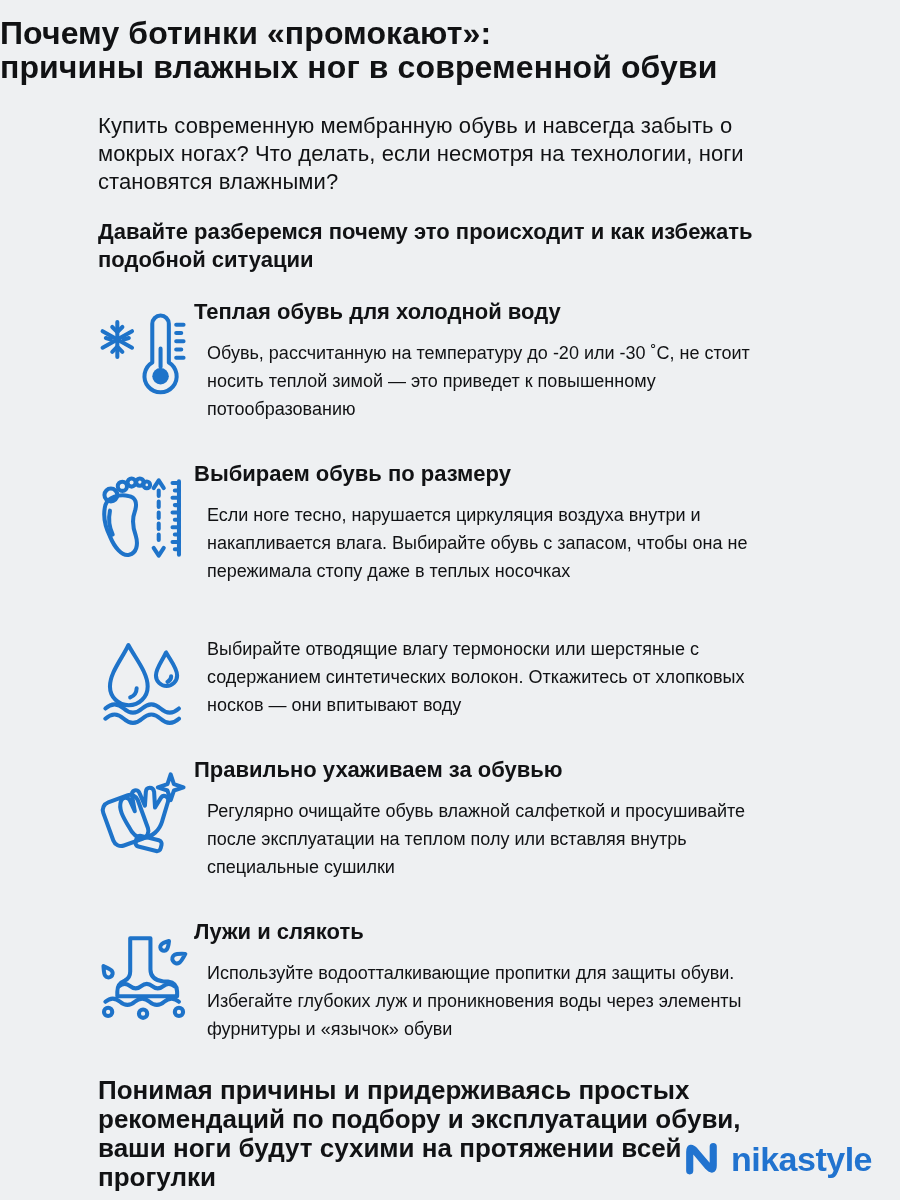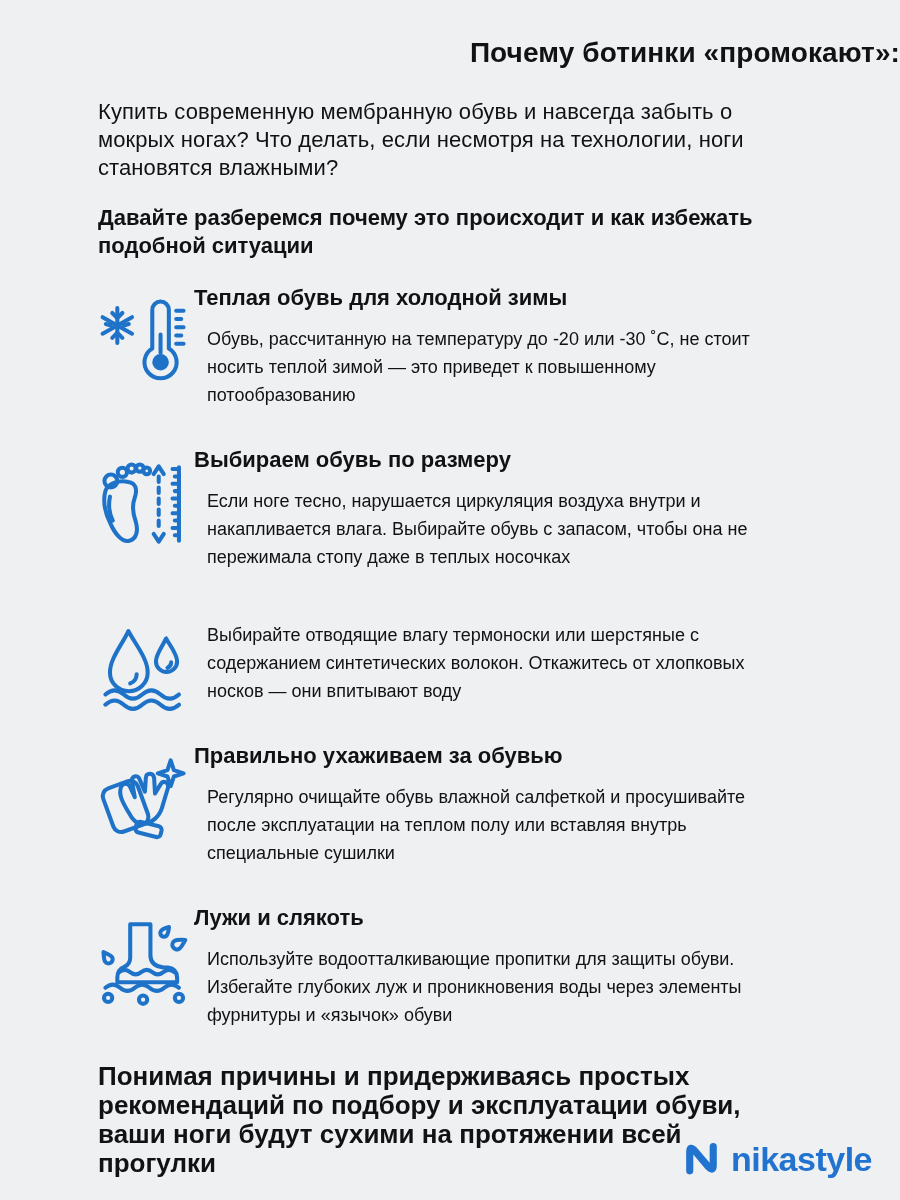--- a/index.html
+++ b/index.html
@@ -7,23 +7,23 @@
     width:900px;height:1200px;
     background:#eef0f2;
     font-family:"Liberation Sans","DejaVu Sans",sans-serif;
     color:#111214;
     -webkit-font-smoothing:antialiased;
     overflow:hidden;
   }
   .page{position:relative;width:900px;height:1200px;}
   .content{padding:0 98px;}
   .title{
-    padding-top:36px;
-    text-align:right;
-    font-size:28px;
+    padding-top:16px;
+    text-align:left;
+    font-size:32px;
     font-weight:bold;
     line-height:34px;
     letter-spacing:.1px;
   }
   .intro{
     margin-top:28px;
     font-size:22px;
     line-height:28px;
     max-width:722px;
     letter-spacing:.1px;
@@ -85,20 +85,21 @@
   .ico{fill:none;stroke:#1e73c9;stroke-width:4.4;stroke-linecap:round;stroke-linejoin:round;}
   .ico-fill{fill:#1e73c9;stroke:none;}
 </style>
 </head>
 <body style="background: rgb(238, 240, 242);">
 
 <div class="page">
 
   <div class="title">
     <div>Почему ботинки «промокают»:</div>
+    <div>причины влажных ног в современной обуви</div>
   </div>
 
   <div class="content">
     <p class="intro">Купить современную мембранную обувь и навсегда забыть о мокрых ногах? Что делать, если несмотря на технологии, ноги становятся влажными?</p>
     <p class="lead">Давайте разберемся почему это происходит и как избежать подобной ситуации</p>
 
     <div class="sections">
 
       <div class="section">
         <div class="icon-box">
@@ -113,21 +114,21 @@
             </g>
             <g class="ico" stroke-width="4.6">
               <path d="M59 57 V15 a9 9 0 0 1 18 0 V57 a17.5 17.5 0 1 1 -18 0 Z"></path>
               <path d="M68 42 V62"></path>
               <path d="M85 16 h8 M85 25 h5.5 M85 34 h8 M85 43 h5.5 M85 52 h8"></path>
             </g>
             <circle class="ico-fill" cx="68" cy="72" r="9"></circle>
           </svg>
         </div>
         <div class="section-text">
-          <h3 class="section-title">Теплая обувь для холодной зимы</h3>
+          <h3 class="section-title">Теплая обувь для холодной воду</h3>
           <p class="section-body">Обувь, рассчитанную на температуру до -20 или -30 ˚С, не стоит носить теплой зимой — это приведет к повышенному потообразованию</p>
         </div>
       </div>
 
       <div class="section">
         <div class="icon-box">
           <svg viewBox="0 0 100 100" width="92" height="92" aria-hidden="true">
             <g class="ico" stroke-width="4">
               <circle cx="14" cy="25" r="7"></circle>
               <circle cx="26.5" cy="15.5" r="5"></circle>

